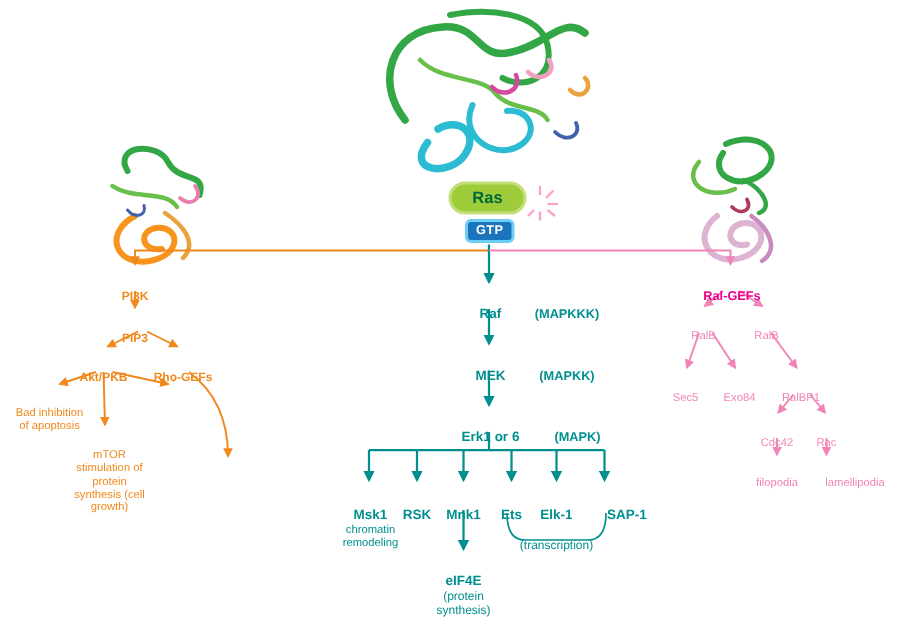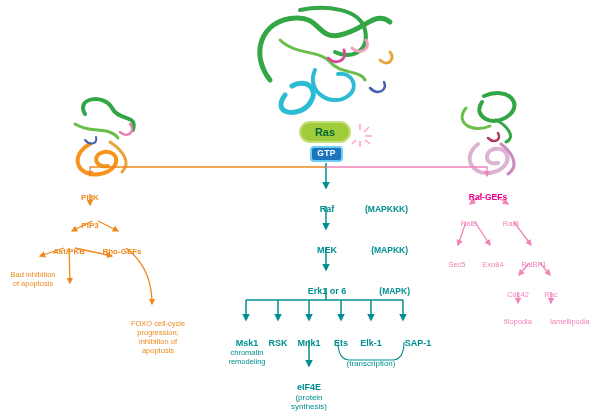--- a/index.html
+++ b/index.html
@@ -3,21 +3,21 @@
 <meta charset="utf-8">
 <style>
   html,body{margin:0;padding:0;background:#fff;}
   #stage{position:relative;width:600px;height:415px;background:#fff;overflow:hidden;
          font-family:"Liberation Sans",sans-serif;}
   .lbl{position:absolute;text-align:center;line-height:1.18;white-space:normal;margin-top:12px;}
   .o{color:#F0881C;font-size:7.5px;}
   .o.name{font-weight:700;font-size:8px;}
   .t{color:#008F8F;font-size:8px;}
   .t.name{font-weight:700;font-size:9px;}
-  .t.tag{font-weight:700;font-size:8.5px;text-align:right;}
+  .t.tag{font-weight:700;font-size:8.5px;text-align:center;}
   .p{color:#F184B8;font-size:7.5px;text-align:center;}
   .p.name{font-weight:700;font-size:8.5px;color:#EC008C;}
   #ras-pill{position:absolute;left:299px;top:121px;width:52px;height:22px;border-radius:13px;
     background:#9FCC3B;border:2px solid #C4DF79;box-sizing:border-box;
     display:flex;align-items:center;justify-content:center;
     color:#006838;font-weight:700;font-size:11px;}
   #gtp-box{position:absolute;left:310px;top:146px;width:33px;height:16px;border-radius:4px;
     background:#1C75BC;border:2px solid #6DCFF6;box-sizing:border-box;
     display:flex;align-items:flex-start;justify-content:center;
     color:#fff;font-weight:700;font-size:8.5px;letter-spacing:0.3px;}
@@ -126,21 +126,21 @@
   </div>
   <div id="gtp-box">
     <span>GTP</span>
   </div>
 
   <div class="lbl o name" style="left:70px;top:181px;width:40px">PI3K</div>
   <div class="lbl o name" style="left:70px;top:209px;width:40px">PIP3</div>
   <div class="lbl o name" style="left:44px;top:235px;width:50px">Akt/PKB</div>
   <div class="lbl o name" style="left:96px;top:235px;width:52px">Rho-GEFs</div>
   <div class="lbl o" style="left:8px;top:259px;width:50px">Bad inhibition of apoptosis</div>
-  <div class="lbl o" style="left:130px;top:308px;width:56px">FOXO cell-cycle progression; inhibition of apoptosis</div>
+  <div class="lbl o" style="left:46px;top:287px;width:54px">mTOR stimulation of protein synthesis (cell growth)</div>
 
   <div class="lbl t name" style="left:310px;top:192px;width:34px">Raf</div>
   <div class="lbl t tag" style="left:348px;top:192px;width:60px">(MAPKKK)</div>
   <div class="lbl t name" style="left:310px;top:233px;width:34px">MEK</div>
   <div class="lbl t tag" style="left:348px;top:233px;width:60px">(MAPKK)</div>
   <div class="lbl t name" style="left:298px;top:274px;width:58px">Erk1 or 6</div>
   <div class="lbl t tag" style="left:360px;top:274px;width:50px">(MAPK)</div>
 
   <div class="lbl t name" style="left:230px;top:326px;width:34px">Msk1</div>
   <div class="lbl t" style="left:221px;top:337px;width:52px;font-size:7.5px">chromatin remodeling</div>

